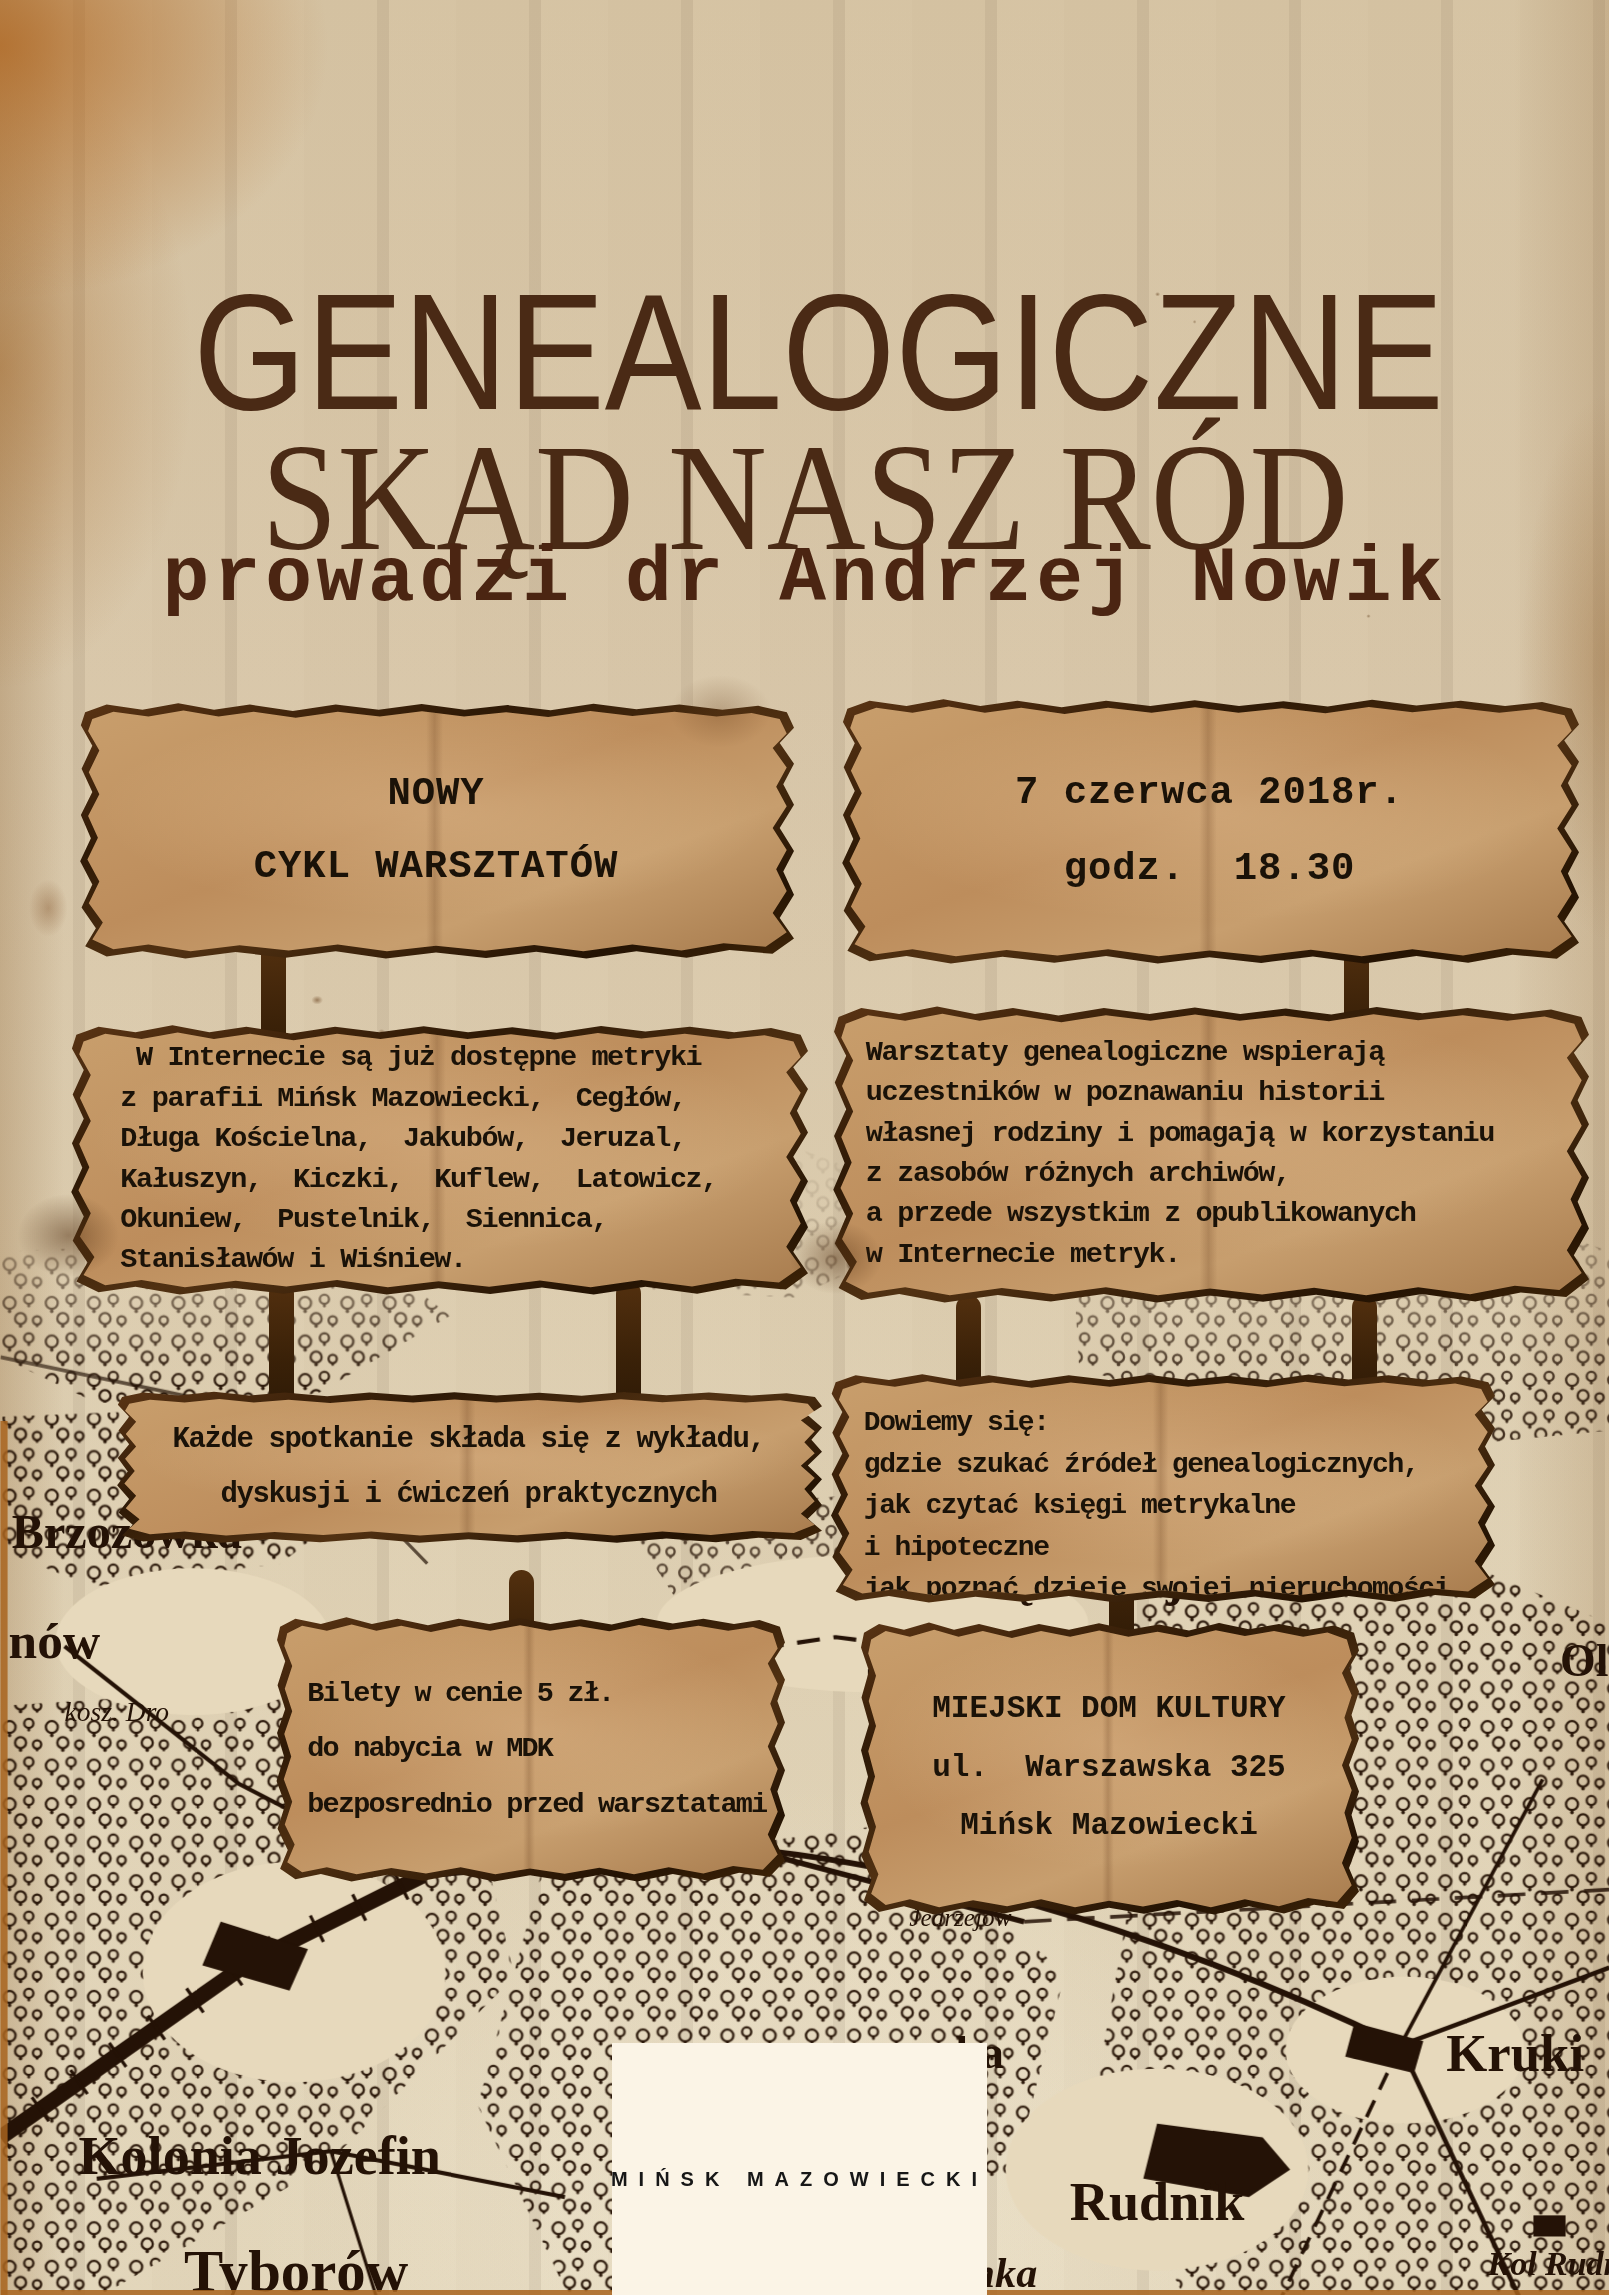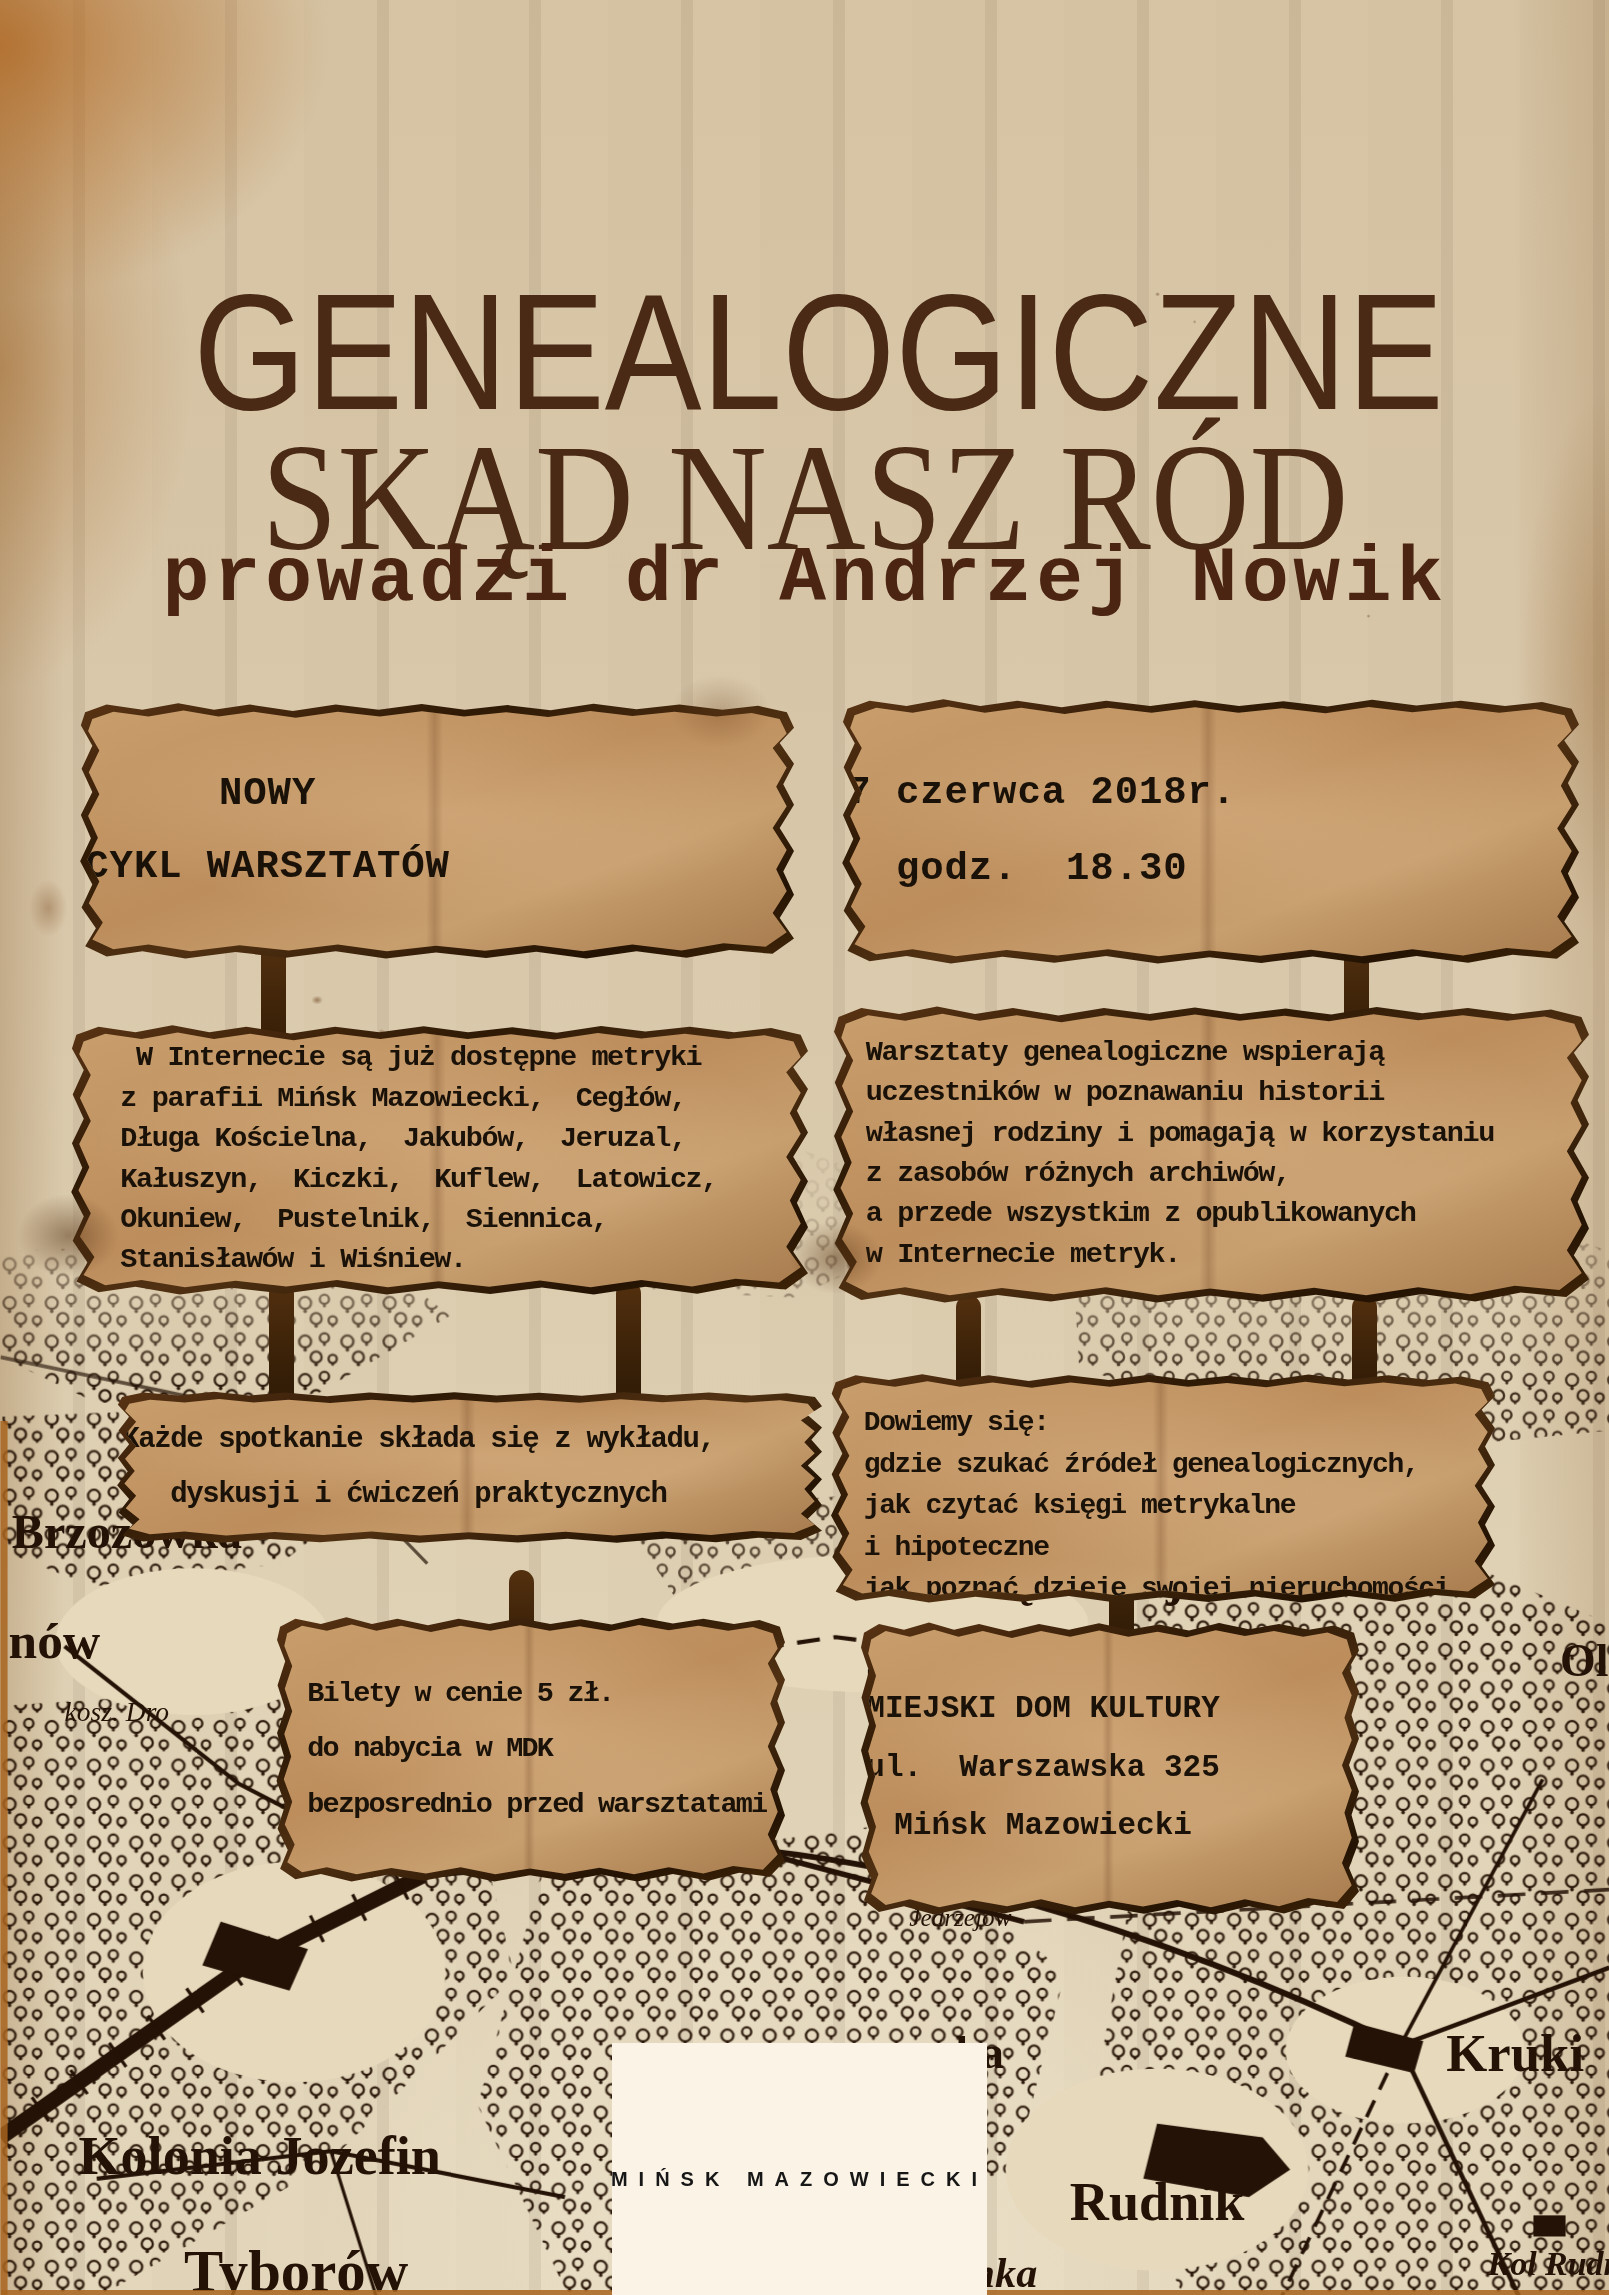--- a/index.html
+++ b/index.html
@@ -52,21 +52,21 @@
   }
   .note-inner{position:absolute;inset:7.3px;display:flex;flex-direction:column;justify-content:center;
     background:
       linear-gradient(90deg, transparent 48.6%, rgba(90,50,20,.22) 49.8%, transparent 51%),
       radial-gradient(60% 55% at 50% 42%, rgba(255,230,190,.25), transparent 80%),
       linear-gradient(160deg,#c89e6c,#bd8d5c 45%,#c79e6e 70%,#a87c4e);
     clip-path:polygon(1% 4%,4% 1%,9% 3%,14% .5%,19% 3%,24% 1%,30% 3.5%,36% 1%,42% 3%,48% .8%,54% 3%,60% 1.2%,66% 3.2%,72% .7%,78% 2.8%,84% 1%,90% 3%,95% 1.5%,99% 4%,100% 10%,98% 16%,100% 24%,98.5% 32%,100% 40%,98% 49%,100% 58%,98.5% 66%,100% 75%,98% 84%,100% 92%,97% 98%,91% 96.5%,85% 99.5%,78% 97%,71% 99.8%,64% 97.2%,57% 99.6%,50% 97.5%,43% 99.8%,36% 97%,29% 99.5%,22% 97.3%,15% 99.8%,9% 97%,4% 99%,1% 95%,2.5% 88%,.5% 80%,2% 71%,.3% 62%,1.8% 53%,.4% 44%,2% 35%,.5% 26%,2% 17%,.4% 9%);
   }
   .note-text{font-family:"Liberation Mono","DejaVu Sans Mono",monospace;font-weight:bold;
     color:#1a1208;white-space:pre;}
-  .center{text-align:center;align-items:flex-start;}
+  .center{text-align:center;align-items:center;}
   .left{text-align:left;align-items:flex-start;}
   
   .n1 .note-text{font-size:39px;letter-spacing:0.9px;line-height:1.85;}
   .n2 .note-text{font-size:39px;letter-spacing:0.9px;line-height:1.95;}
   .n3 .note-text{font-size:28.5px;letter-spacing:-1.4px;line-height:1.42;padding-left:44px;}
   .n4 .note-text{font-size:28.5px;letter-spacing:-1.4px;line-height:1.42;padding-left:27.5px;}
   .n5 .note-text{font-size:29px;letter-spacing:-1.4px;line-height:1.9;}
   .n6 .note-text{font-size:28px;letter-spacing:-1.4px;line-height:1.48;padding-left:27.5px;margin-top:36px;}
   .n7 .note-text{font-size:28.5px;letter-spacing:-1.8px;line-height:1.95;padding-left:25px;}
   .n8 .note-text{font-size:31px;letter-spacing:0;line-height:1.9;}

